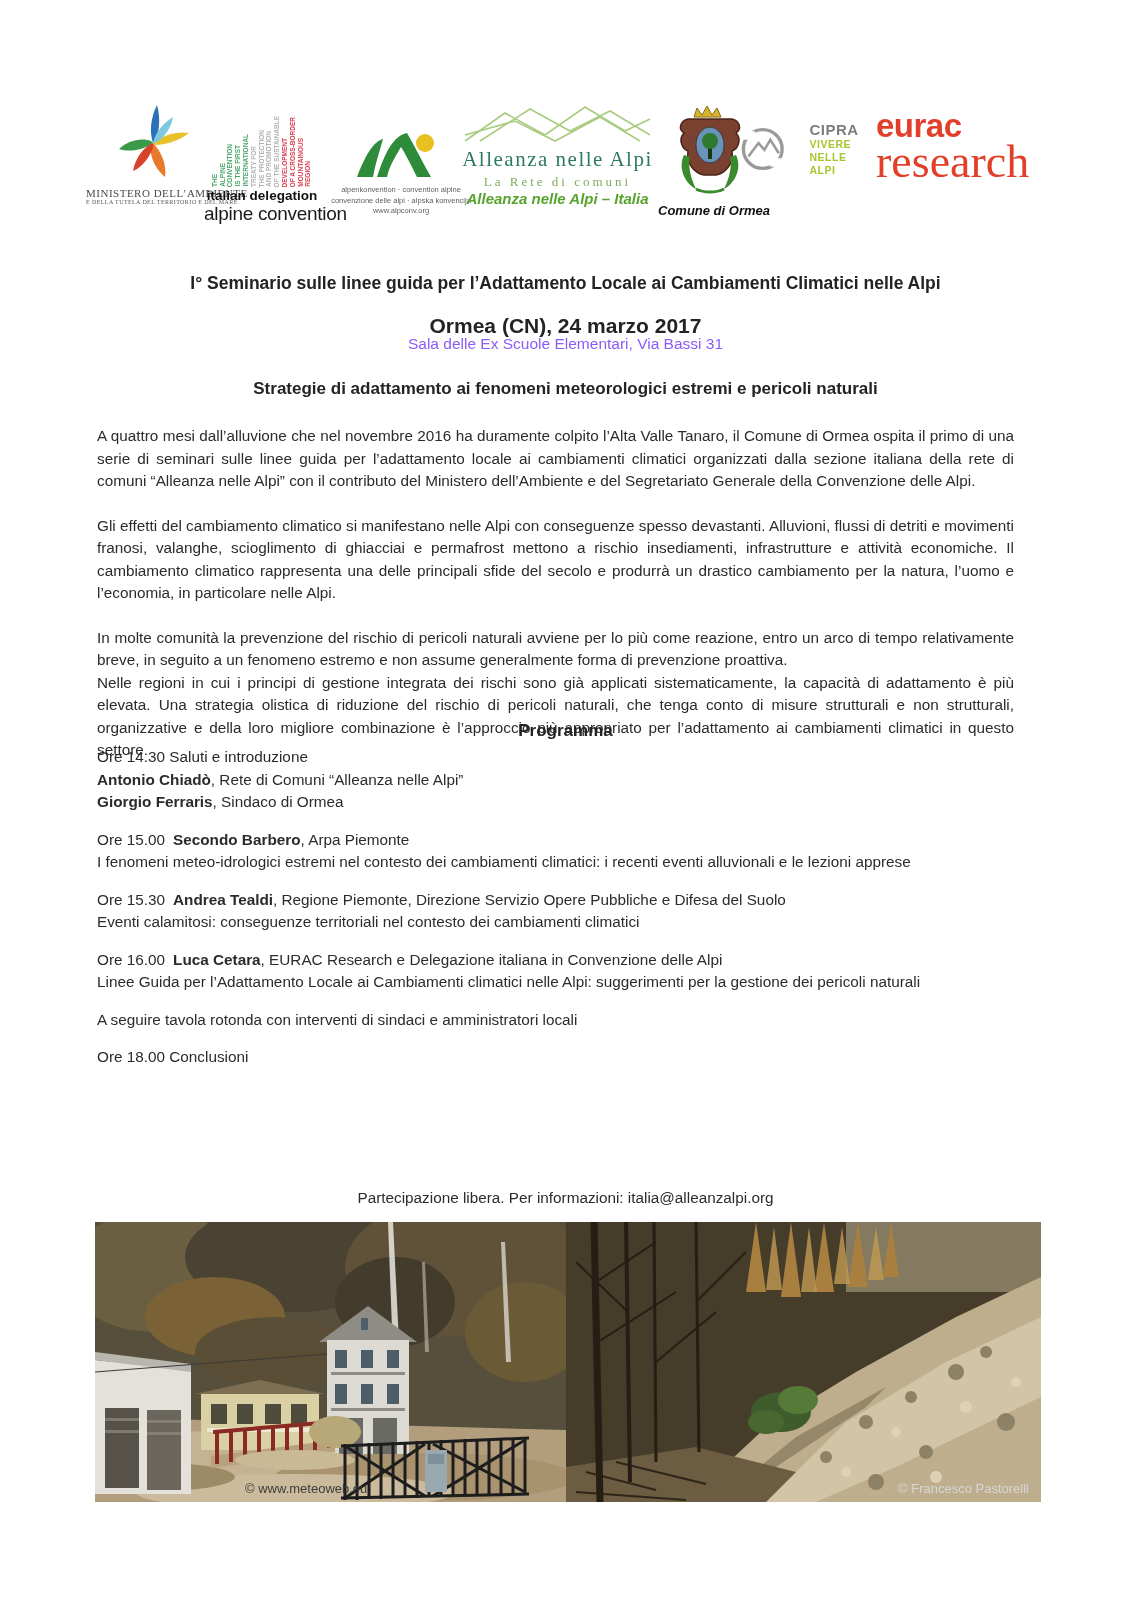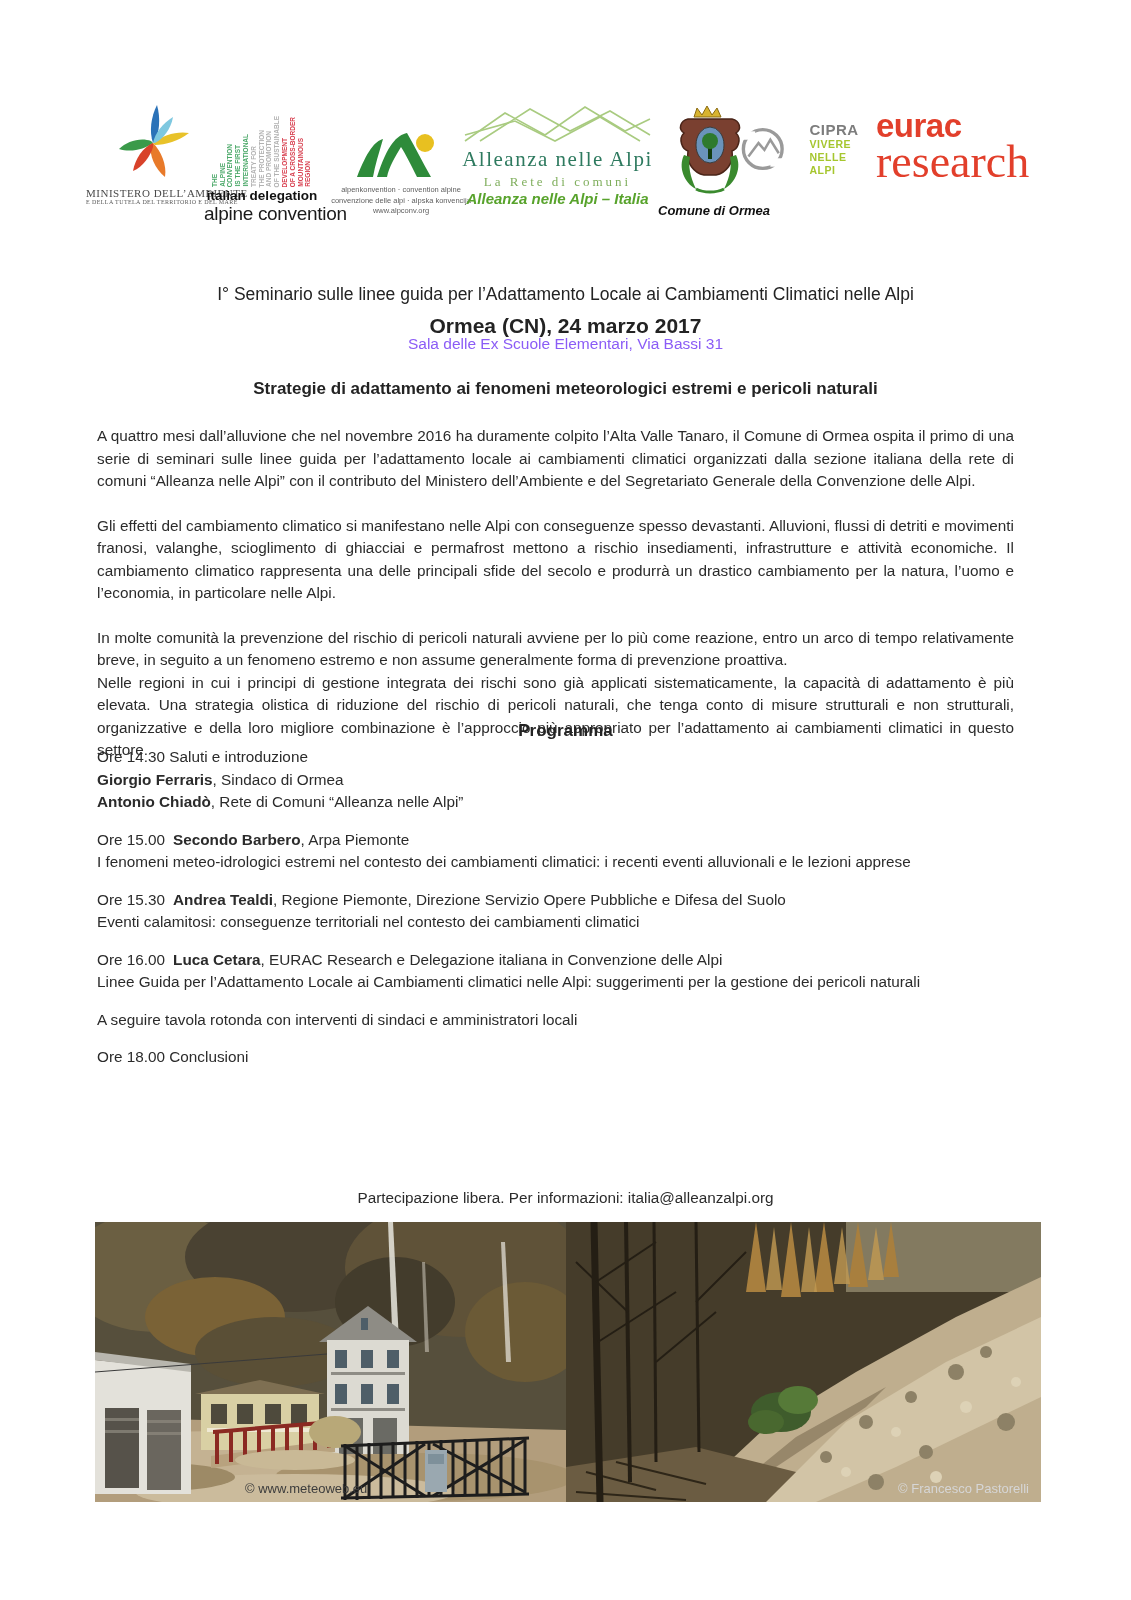--- a/index.html
+++ b/index.html
@@ -33,21 +33,21 @@
 
   .lg-cipra { left:740px; top:26px; width:125px; display:flex; align-items:center; gap:24px; }
   .cipra-name { font-size:15px; font-weight:bold; color:#7d7d7d; letter-spacing:.5px; }
   .cipra-tag { font-size:10.5px; font-weight:bold; color:#a6c62e; letter-spacing:.5px; line-height:1.25; }
 
   .lg-eurac { left:876px; top:16px; width:150px; }
   .eurac-1 { font-size:33px; font-weight:bold; color:#e23f2b; line-height:.9; letter-spacing:-.5px; }
   .eurac-2 { font-family:"Liberation Serif","DejaVu Serif",serif; font-size:46px; color:#e23f2b; line-height:1; margin-top:-2px; }
 
   
-  .doc-title { position:absolute; top:284px; left:0; width:100%; text-align:center; font-size:17.5px; font-weight:normal; color:#232323; }
+  .doc-title { position:absolute; top:273px; left:0; width:100%; text-align:center; font-size:17.5px; font-weight:bold; color:#232323; }
   .doc-date  { position:absolute; top:314px; left:0; width:100%; text-align:center; font-size:21px; font-weight:bold; color:#232323; }
   .doc-venue { position:absolute; top:335px; left:0; width:100%; text-align:center; font-size:15.5px; color:#8b5cf6; }
   .doc-sub   { position:absolute; top:379px; left:0; width:100%; text-align:center; font-size:17px; font-weight:bold; color:#232323; }
 
   
   .intro { position:absolute; top:425px; left:97px; width:917px; font-size:15.3px; line-height:22.5px; text-align:justify; color:#2b2b2b; }
   .intro p { margin-bottom:22px; }
 
   
   .prog-head { position:absolute; top:721px; left:0; width:100%; text-align:center; font-size:17px; font-weight:bold; color:#232323; }
@@ -176,22 +176,22 @@
     <p>Gli effetti del cambiamento climatico si manifestano nelle Alpi con conseguenze spesso devastanti. Alluvioni, flussi di detriti e movimenti franosi, valanghe, scioglimento di ghiacciai e permafrost mettono a rischio insediamenti, infrastrutture e attività economiche. Il cambiamento climatico rappresenta una delle principali sfide del secolo e produrrà un drastico cambiamento per la natura, l’uomo e l’economia, in particolare nelle Alpi.</p>
     <p><span>In molte comunità la prevenzione del rischio di pericoli naturali avviene per lo più come reazione, entro un arco di tempo relativamente breve, in seguito a un fenomeno estremo e non assume generalmente forma di prevenzione proattiva.</span><br>
     <span>Nelle regioni in cui i principi di gestione integrata dei rischi sono già applicati sistematicamente, la capacità di adattamento è più elevata. Una strategia olistica di riduzione del rischio di pericoli naturali, che tenga conto di misure strutturali e non strutturali, organizzative e della loro migliore combinazione è l’approccio più appropriato per l’adattamento ai cambiamenti climatici in questo settore.</span></p>
   </div>
 
   <div class="prog-head">Programma</div>
 
   <div class="program">
     <div class="blk">
       <div>Ore 14.30 Saluti e introduzione</div>
+      <div><span class="b">Antonio Chiadò</span><span>, Rete di Comuni “Alleanza nelle Alpi”</span></div>
       <div><span class="b">Giorgio Ferraris</span><span>, Sindaco di Ormea</span></div>
-      <div><span class="b">Antonio Chiadò</span><span>, Rete di Comuni “Alleanza nelle Alpi”</span></div>
     </div>
 
     <div class="blk">
       <div><span class="time">Ore 15.00</span><span class="b">Secondo Barbero</span><span>, Arpa Piemonte</span></div>
       <div>I fenomeni meteo-idrologici estremi nel contesto dei cambiamenti climatici: i recenti eventi alluvionali e le lezioni apprese</div>
     </div>
 
     <div class="blk">
       <div><span class="time">Ore 15.30</span><span class="b">Andrea Tealdi</span><span>,  Regione Piemonte, Direzione Servizio Opere Pubbliche e Difesa del Suolo</span></div>
       <div>Eventi calamitosi: conseguenze territoriali nel contesto dei cambiamenti climatici</div>

